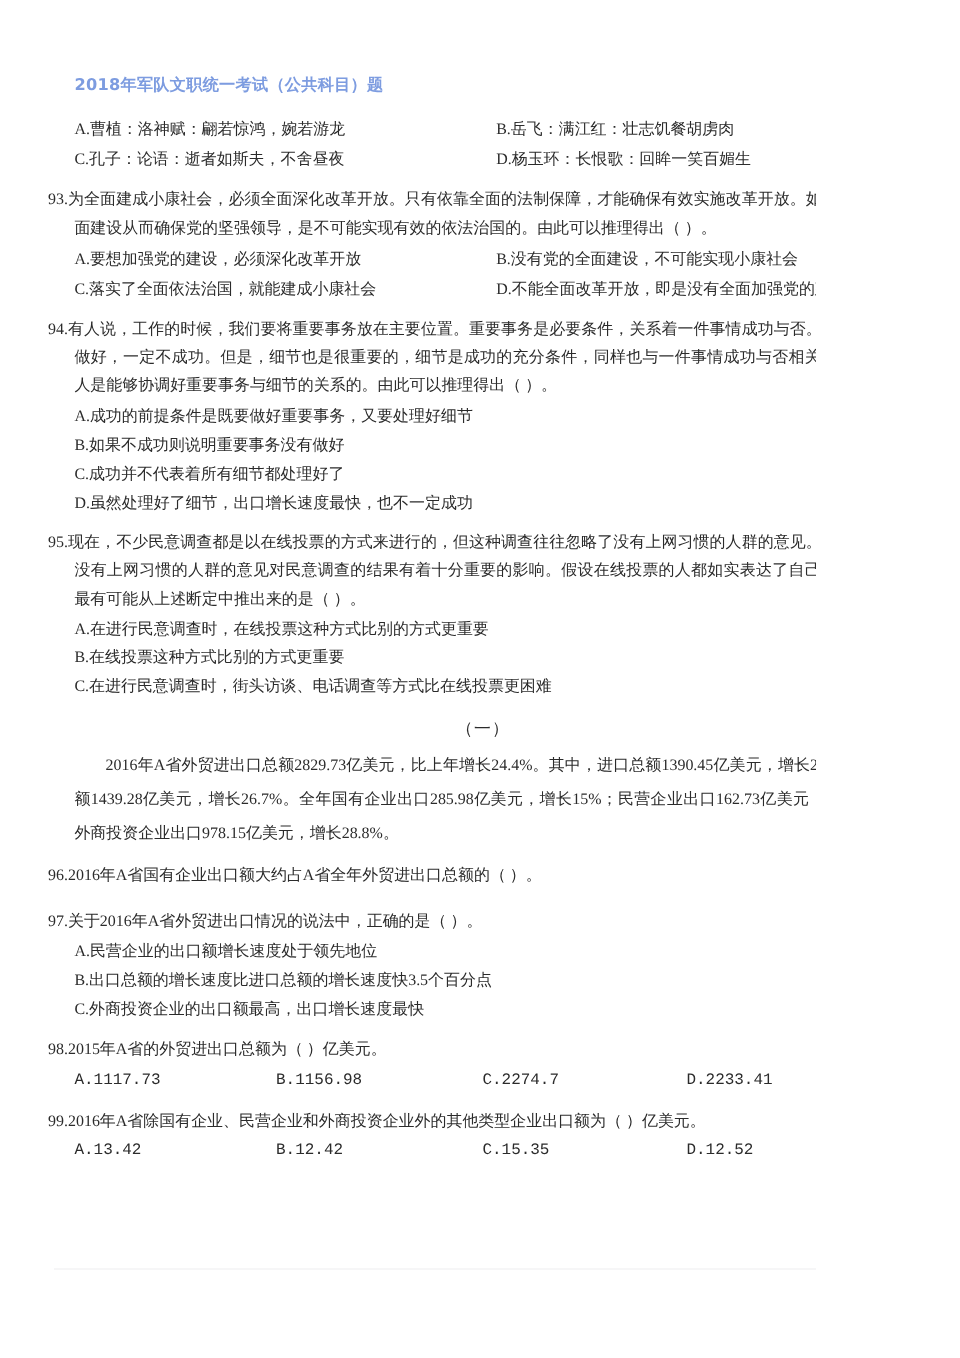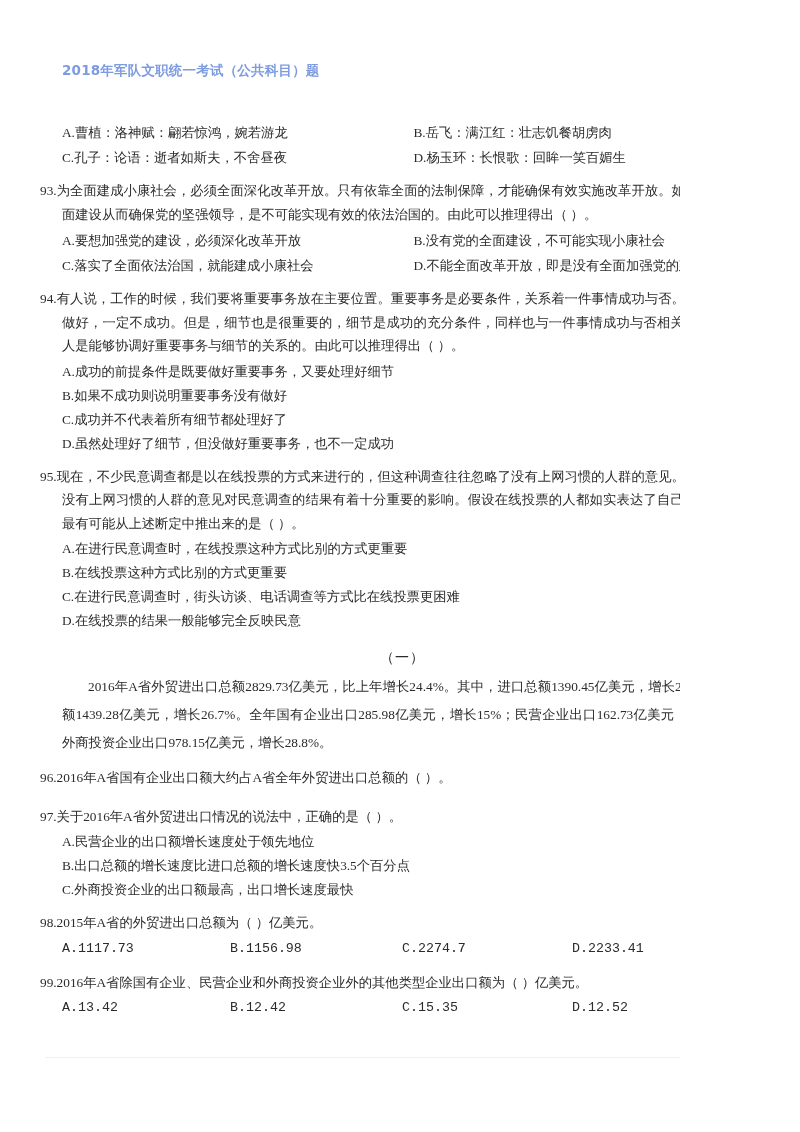--- a/index.html
+++ b/index.html
@@ -28,21 +28,21 @@
     font-weight: 600;
     color: #7d9ce0;
     letter-spacing: 0.2px;
     white-space: nowrap;
   }
 
   
   .content {
     position: absolute;
     left: 40px;
-    top: 120px;
+    top: 95px;
     width: 725px;
   }
 
   
   .opt-row {
     display: flex;
     font-size: 13.3px;
     line-height: 25px;
     padding-left: 22px;
   }
@@ -155,31 +155,30 @@
         </div>
       </div>
     </div>
 
     <div class="question">
       <div class="q-stem">94.有人说，工作的时候，我们要将重要事务放在主要位置。重要事务是必要条件，关系着一件事情成功与否。重要的事务没做好，一定不成功。但是，细节也是很重要的，细节是成功的充分条件，同样也与一件事情成功与否相关。一个成功的人是能够协调好重要事务与细节的关系的。由此可以推理得出（  ）。</div>
       <div class="q-opts-stack">
         <div class="o">A.成功的前提条件是既要做好重要事务，又要处理好细节</div>
         <div class="o">B.如果不成功则说明重要事务没有做好</div>
         <div class="o">C.成功并不代表着所有细节都处理好了</div>
-        <div class="o">D.虽然处理好了细节，但没做好重要事务，也不一定成功</div>
+        <div class="o">D.虽然处理好了细节，出口增长速度最快，也不一定成功</div>
       </div>
     </div>
 
     <div class="question">
       <div class="q-stem">95.现在，不少民意调查都是以在线投票的方式来进行的，但这种调查往往忽略了没有上网习惯的人群的意见。有研究表明，没有上网习惯的人群的意见对民意调查的结果有着十分重要的影响。假设在线投票的人都如实表达了自己的意见，那么最有可能从上述断定中推出来的是（  ）。</div>
       <div class="q-opts-stack">
         <div class="o">A.在进行民意调查时，在线投票这种方式比别的方式更重要</div>
         <div class="o">B.在线投票这种方式比别的方式更重要</div>
         <div class="o">C.在进行民意调查时，街头访谈、电话调查等方式比在线投票更困难</div>
-        <div class="o">D.在线投票的结果一般能够完全反映民意</div>
       </div>
     </div>
 
     <div class="section-title">（一）</div>
     <div class="passage">2016年A省外贸进出口总额2829.73亿美元，比上年增长24.4%。其中，进口总额1390.45亿美元，增长22.1%；出口总额1439.28亿美元，增长26.7%。全年国有企业出口285.98亿美元，增长15%；民营企业出口162.73亿美元，增长40.8%；外商投资企业出口978.15亿美元，增长28.8%。</div>
 
     <div class="question">
       <div class="q-stem">96.2016年A省国有企业出口额大约占A省全年外贸进出口总额的（   ）。</div>
     </div>
 

